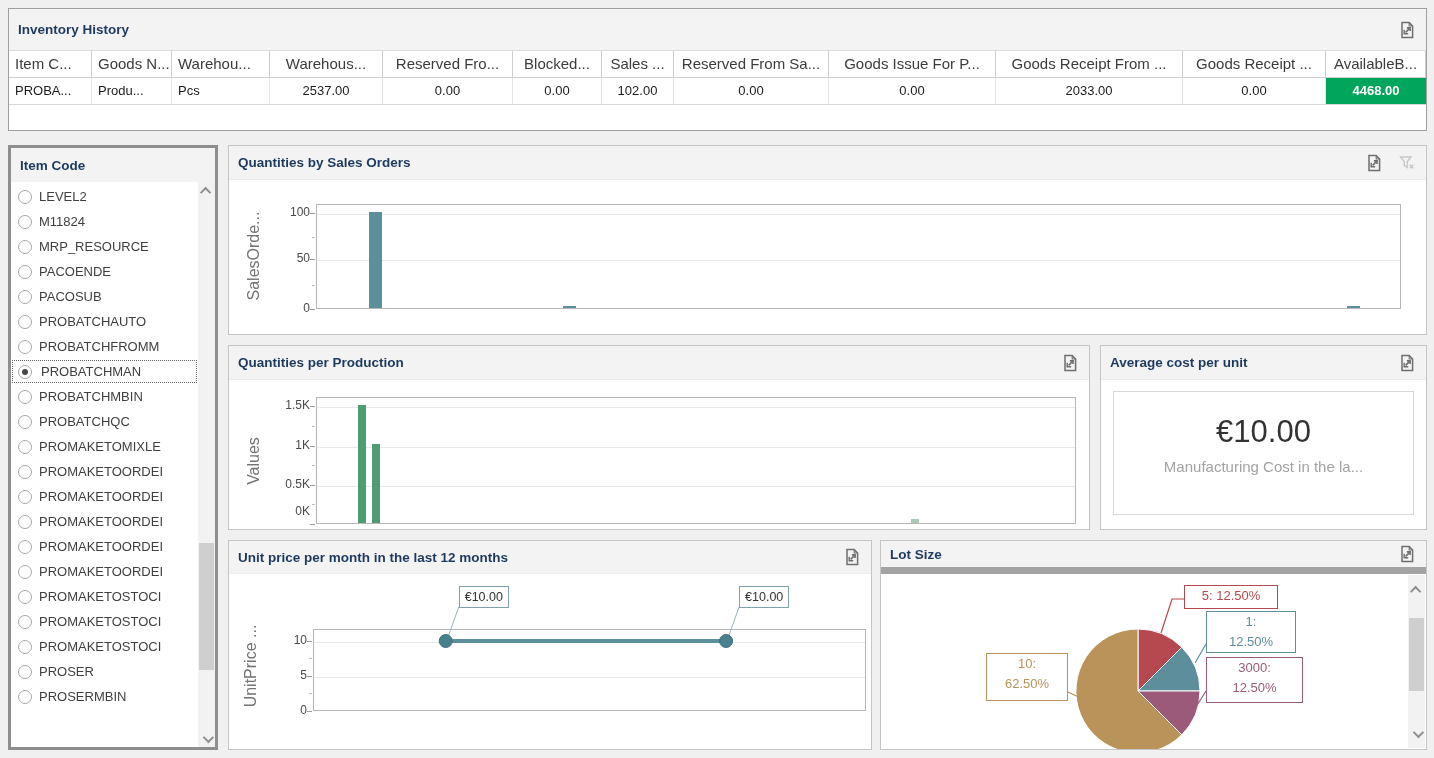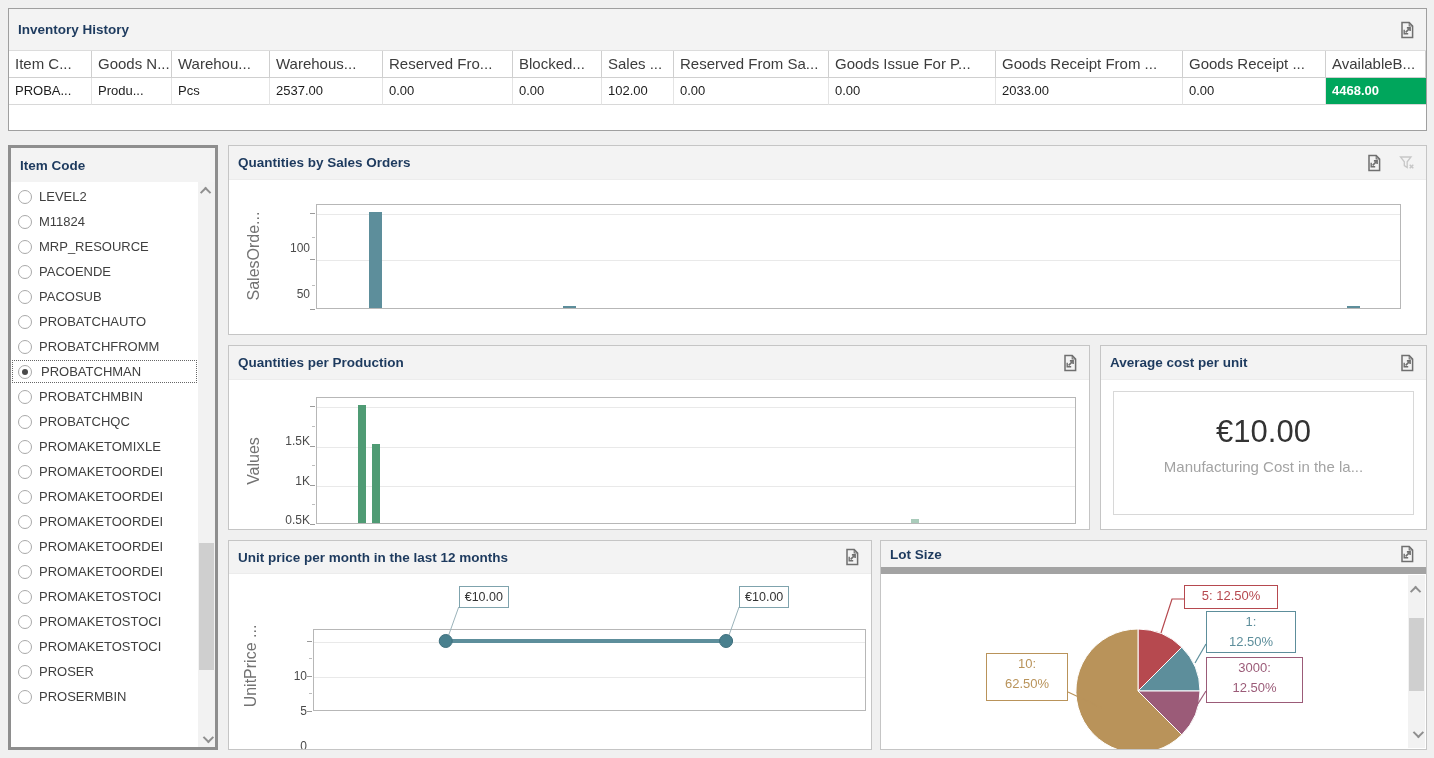--- a/index.html
+++ b/index.html
@@ -10,40 +10,40 @@
   .ptitle{font-size:13.5px;font-weight:bold;color:#1d3a5e;white-space:nowrap;}
   .hicons{margin-left:auto;display:flex;align-items:center;gap:13px;}
   .icon{width:20px;height:20px;color:#6f6f6f;flex:0 0 auto;}
   .icon.dim{color:#c7c7c7;}
   
   .tgrid{display:grid;grid-template-columns:83px 80px 98px 113px 130px 89px 72px 155px 167px 187px 143px minmax(0,1fr);}
   .hc{border-right:1px solid #cfcfcf;border-bottom:1px solid #cfcfcf;padding:0 6px;line-height:26px;height:26px;
       font-size:15px;color:#3c3c3c;white-space:nowrap;overflow:hidden;}
   .dc{border-right:1px solid #e4e4e4;border-bottom:1px solid #d8d8d8;padding:0 6px;line-height:26px;height:26px;
       font-size:13px;color:#1c1c1c;white-space:nowrap;overflow:hidden;}
-  .num{text-align:left;}
+  .num{text-align:center;}
   .greencell{color:#fff;font-weight:bold;border-right:none;}
   
   .lrow{display:flex;align-items:center;height:25px;padding-left:7px;gap:7px;cursor:default;}
   .lrow.sel{outline:1px dotted #666;outline-offset:-2px;gap:9px;}
   .ltext{font-size:13px;color:#3f3f3f;white-space:nowrap;overflow:hidden;}
   .radio{width:12px;height:12px;border:1px solid #a9a9a9;border-radius:50%;background:#fff;flex:0 0 auto;}
   .radio.on::after{content:'';display:block;width:6px;height:6px;margin:3px;border-radius:50%;background:#4a4a4a;}
   
   .vscroll{position:absolute;width:17px;background:#f2f2f2;}
   .sarrow{position:absolute;left:0;width:17px;height:17px;display:flex;align-items:center;justify-content:center;background:#f2f2f2;}
   .chev{display:inline-block;width:6px;height:6px;border-left:2px solid #8f8f8f;border-top:2px solid #8f8f8f;}
   .chev.up{transform:rotate(45deg) translateY(2px);}
   .chev.down{transform:rotate(225deg) translateY(2px);}
   .sthumb{position:absolute;left:1px;right:1px;background:#cfcfcf;}
   
   .plot{position:absolute;border:1px solid #b7b7b7;background:#fff;box-sizing:border-box;}
   .grid{position:absolute;left:0;right:0;height:1px;background:#e9e9e9;}
   .bar{position:absolute;bottom:0;}
-  .tick{position:absolute;font-size:12px;color:#4a4a4a;width:42px;text-align:right;white-space:nowrap;margin-top:36px;}
+  .tick{position:absolute;font-size:12px;color:#4a4a4a;width:42px;text-align:right;white-space:nowrap;}
   .tmark{position:absolute;width:5px;height:1px;background:#9a9a9a;}
   .mmark{position:absolute;width:3px;height:1px;background:#bdbdbd;}
   .ylab{position:absolute;color:#737373;font-size:16px;white-space:nowrap;transform:translate(-50%,-50%) rotate(-90deg);}
   .callout{position:absolute;height:20px;line-height:20px;padding:0 5px;border:1px solid #7fa3ad;background:#fff;
            font-size:12.5px;color:#333;white-space:nowrap;}
   .pielab{position:absolute;border:1px solid;background:#fff;text-align:center;font-size:13px;line-height:20px;box-sizing:border-box;}
   .csvg{position:absolute;left:0;top:0;pointer-events:none;}
   
   .cardbox{position:absolute;left:12px;right:12px;top:45px;bottom:14px;border:1px solid #d8d8d8;background:#fff;
            display:flex;flex-direction:column;align-items:center;justify-content:center;gap:8px;padding-bottom:18px;box-sizing:border-box;}

